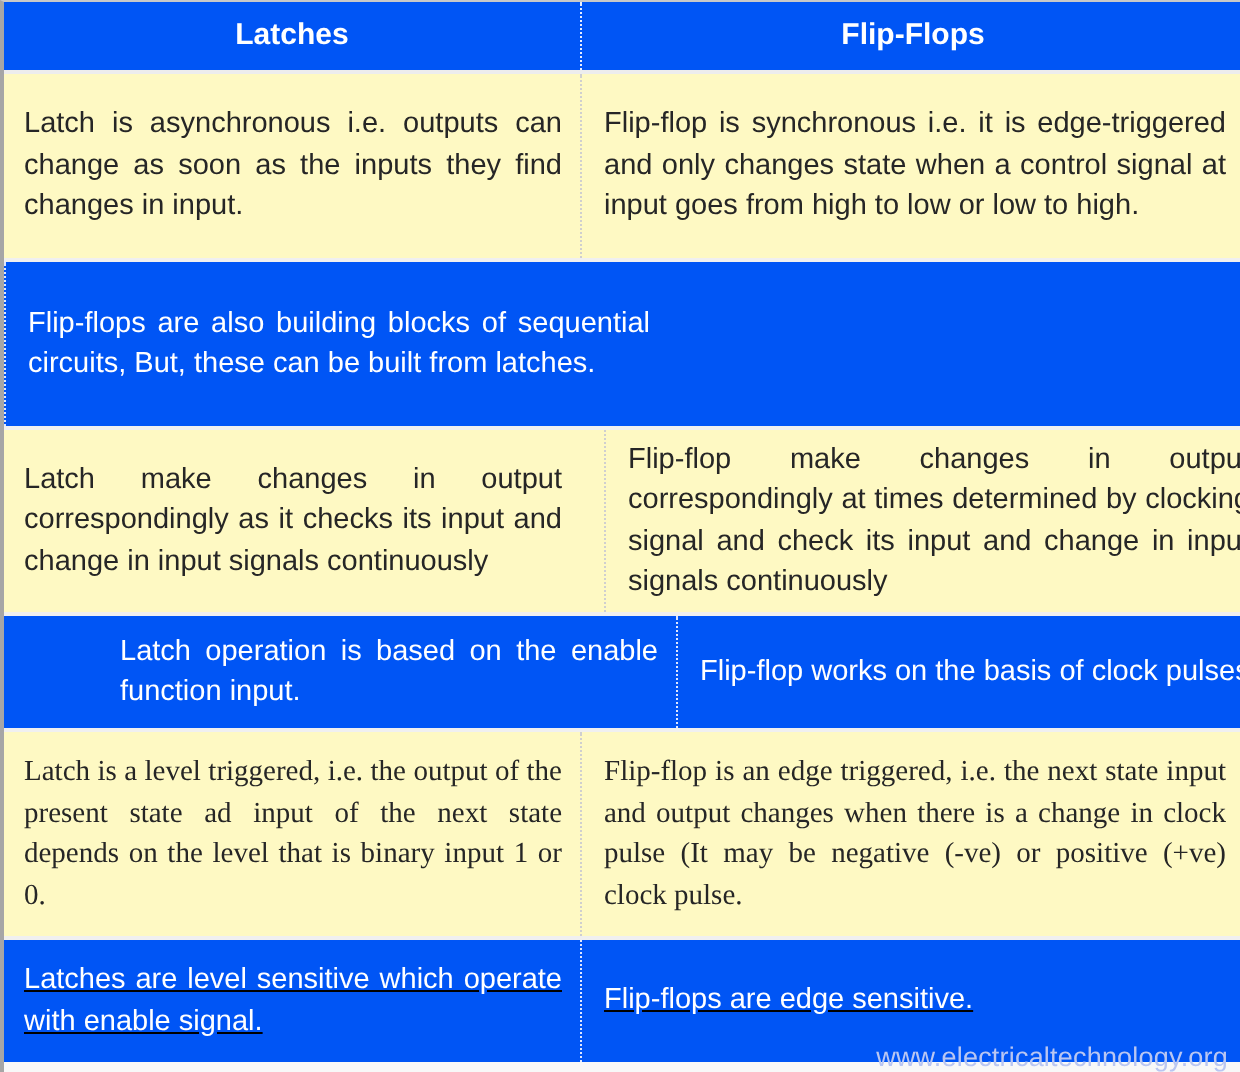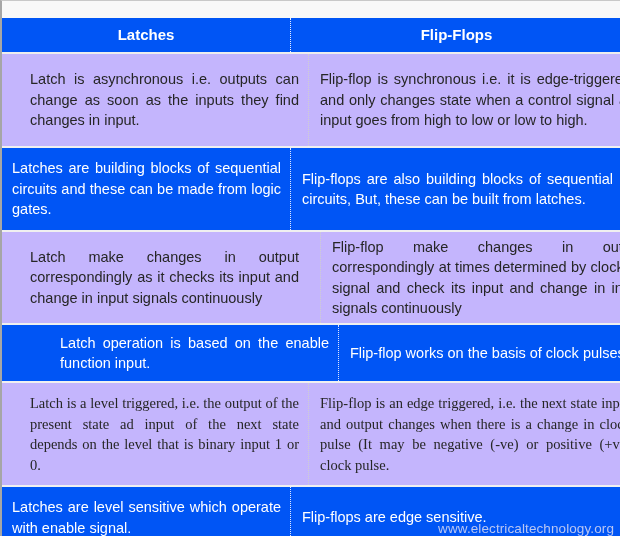--- a/index.html
+++ b/index.html
@@ -31,22 +31,21 @@
     width: 100%;
     box-sizing: border-box;
     position: relative;
     flex: 0 0 auto;
   }
 
   .row.blue {
     background: #0055f5;
   }
   .row.white {
-    background: #c4b5fd;
-    padding-left: 18px;
+    background: #fef9c3;
   }
 
   .row.white + .row.blue,
   .row.blue + .row.white {
     border-top: 2px solid #f0f0f0;
   }
 
   .cell {
     box-sizing: border-box;
     padding: 9px 9px 9px 10px;
@@ -80,42 +79,41 @@
 
   .row.blue .cell.right {
     border-left: 1px dotted #dfe7ff;
   }
 
   
   .row.header {
     background: #0055f5;
     height: 36px;
     border-bottom: 2px solid #ededed;
-    margin-top: 17px;
   }
   .row.header .cell {
     font-weight: bold;
     font-size: 15px;
     text-align: center;
     align-items: center;
     justify-content: center;
     padding: 0;
     color: #ffffff;
   }
   .row.header .cell.right {
     border-left: 1px dotted #e8eeff;
   }
 
   
   .r1 { height: 92px; }
   .r2 { height: 84px; }
   .r3 { height: 93px; gap: 12px; }
   .r4 { height: 58px; padding-left: 48px; }
   .r5 { height: 104px; font-family: Liberation Serif, serif; }
-  .r6 { height: 63px; }
+  .r6 { height: 63px; text-decoration: underline; }
 
   .watermark {
     position: absolute;
     right: 6px;
     bottom: 0;
     font-size: 13.5px;
     color: #b9c6f2;
     letter-spacing: 0.1px;
     white-space: nowrap;
     pointer-events: none;
@@ -130,21 +128,20 @@
     <div class="cell left">Latches</div>
     <div class="cell right">Flip-Flops</div>
   </div>
 
   <div class="row white r1">
     <div class="cell left">Latch is asynchronous i.e. outputs can change as soon as the inputs they find changes in input.</div>
     <div class="cell right">Flip-flop is synchronous i.e. it is edge-triggered and only changes state when a control signal at input goes from high to low or low to high.</div>
   </div>
 
   <div class="row blue r2">
-    <div class="cell left">Latches are building blocks of sequential circuits and these can be made from logic gates.</div>
     <div class="cell right">Flip-flops are also building blocks of sequential circuits, But, these can be built from latches.</div>
   </div>
 
   <div class="row white r3">
     <div class="cell left">Latch make changes in output correspondingly as it checks its input and change in input signals continuously</div>
     <div class="cell right">Flip-flop make changes in output correspondingly at times determined by clocking signal and check its input and change in input signals continuously</div>
   </div>
 
   <div class="row blue r4">
     <div class="cell left">Latch operation is based on the enable function input.</div>

